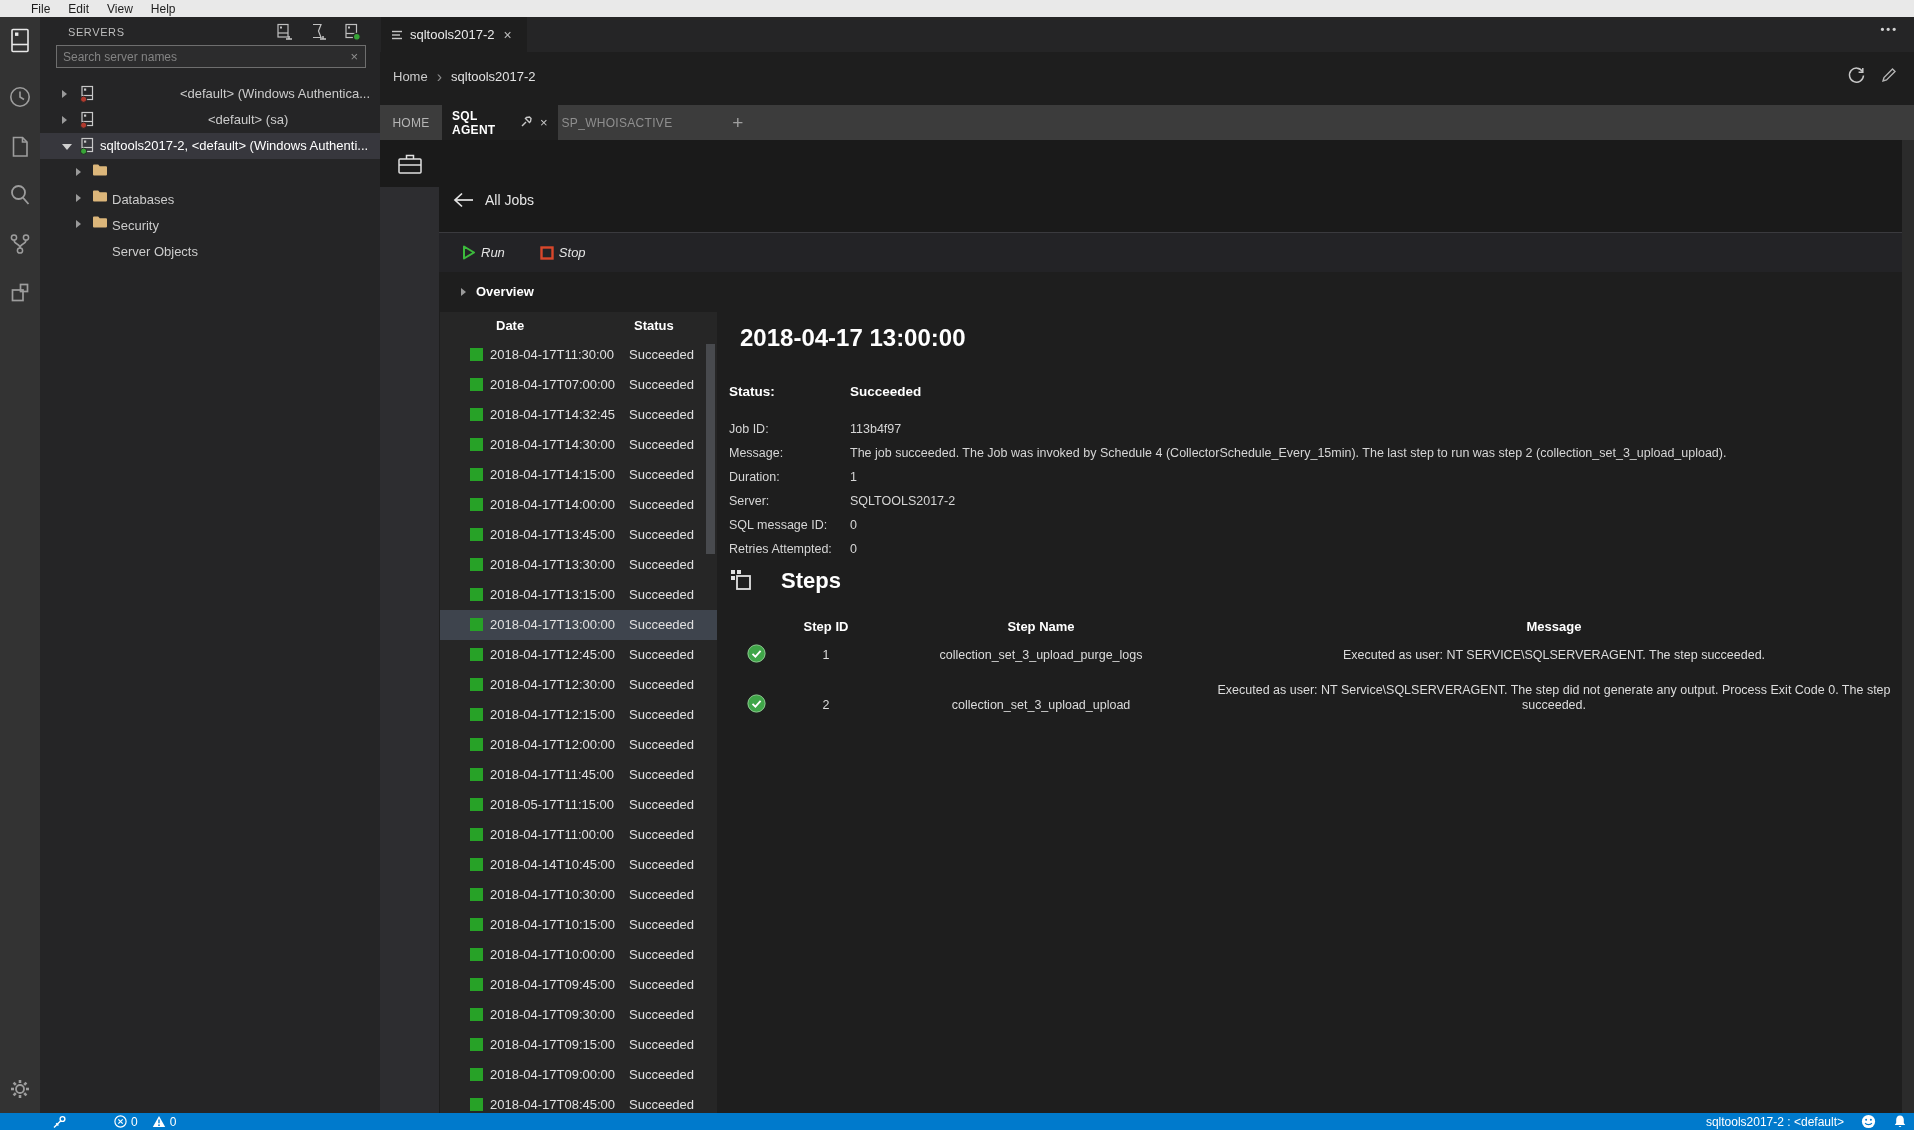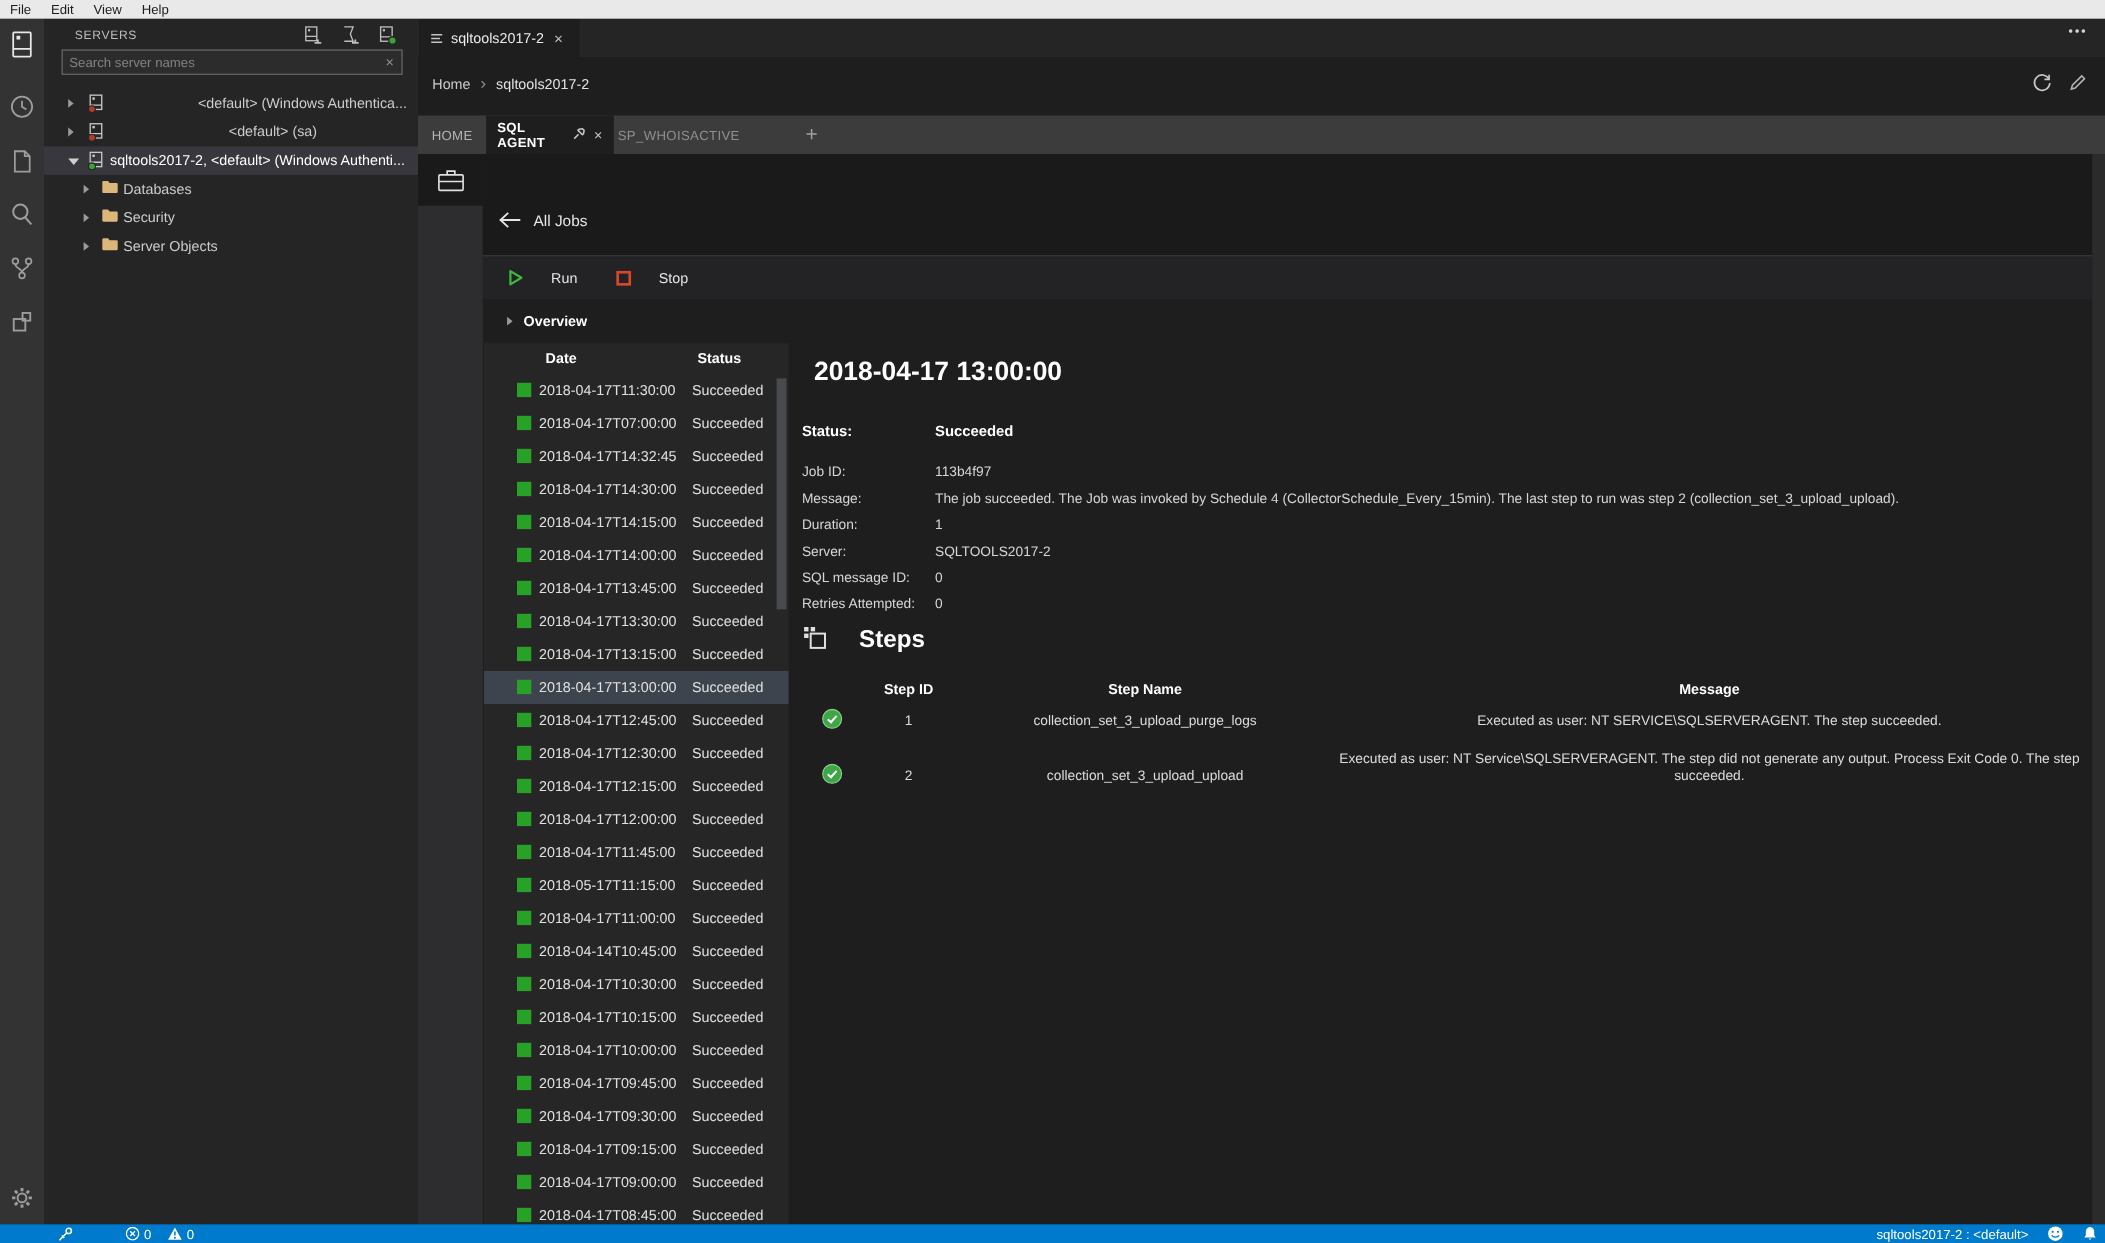--- a/index.html
+++ b/index.html
@@ -6,21 +6,21 @@
   html,body { margin:0; padding:0; background:#1e1e1e; }
   body {
     width:1914px; height:1130px; overflow:hidden;
     font-family:"Liberation Sans","DejaVu Sans",sans-serif;
     -webkit-font-smoothing:antialiased;
   }
   #root { position:relative; width:1914px; height:1130px; }
 
   
   .menubar { position:absolute; left:0; top:0; width:100%; height:17px;
-    background:#e9e9e9; display:flex; align-items:center; padding-left:0; z-index:5; }
+    background:#e9e9e9; display:flex; align-items:center; padding-left:22px; z-index:5; }
   .menubar .mitem { font-size:12px; color:#1d1d1d; padding:0 9px; cursor:default; }
 
   
   .activitybar { position:absolute; left:0; top:17px; width:40px; height:1096px; background:#333333; }
   .ab-icon { position:absolute; left:0; width:40px; height:40px; display:flex; align-items:center; justify-content:center; }
   .ab-icon svg { stroke:#9d9d9d; fill:none; }
   .ab-icon.active svg { stroke:#e8e8e8; }
 
   
   .sidebar { position:absolute; left:40px; top:17px; width:340px; height:1096px; background:#252526; }
@@ -36,21 +36,21 @@
 
   .tree { position:absolute; left:0; top:64px; width:340px; }
   .trow { position:relative; height:26px; font-size:13px; color:#cccccc; cursor:pointer; }
   .trow.selected { background:#37373d; color:#ffffff; }
   .twst { position:absolute; top:9px; width:0; height:0; }
   .twst.collapsed { border-left:5px solid #9a9a9a; border-top:4px solid transparent; border-bottom:4px solid transparent; }
   .twst.expanded  { border-top:6px solid #cfcfcf; border-left:5px solid transparent; border-right:5px solid transparent; top:11px; }
   .ticon { position:absolute; top:4px; }
   .tlabel { position:absolute; top:5px; white-space:nowrap; }
   .lvl1 .twst { left:22px; } .lvl1 .ticon { left:40px; } .lvl1 .tlabel { left:60px; }
-  .lvl2 .twst { left:36px; } .lvl2 .ticon { left:52px; } .lvl2 .tlabel { left:72px; }
+  .lvl2 .twst { left:36px; } .lvl2 .ticon { left:52px; } .lvl2 .tlabel { left:72px;margin-top:28px; }
   .tlabel.pos-right { left:auto; right:10px; }
   .tlabel.pos-mid { left:168px; }
 
   
   .editor { position:absolute; left:380px; top:17px; width:1534px; height:1096px; }
   .tabstrip { position:absolute; left:0; top:0; width:100%; height:35px; background:#252526; }
   .etab { position:absolute; left:1px; top:0; width:146px; height:35px; background:#1e1e1e;
     display:flex; align-items:center; padding:0 10px; gap:7px; }
   .etab .etitle { font-size:13px; color:#eaeaea; white-space:nowrap; }
   .etab .eclose { color:#bdbdbd; font-size:14px; margin-left:2px; }
@@ -75,21 +75,21 @@
   .left-col { position:absolute; left:0; top:0; width:59px; height:100%; background:#2d2d30; }
   .icon-box { position:absolute; left:0; top:0; width:59px; height:47px; background:#1a1a1a;
     display:flex; align-items:center; justify-content:center; }
   .header-band { position:absolute; left:59px; top:0; right:0; height:92px; background:#1a1a1a; }
   .page-title { position:absolute; left:81px; top:6px; font-size:26px; font-weight:bold; color:#ffffff; }
   .back-row { position:absolute; left:73px; top:52px; display:flex; align-items:center; gap:11px; cursor:pointer; }
   .back-row .blabel { font-size:14px; color:#e6e6e6; }
 
   .cmd-toolbar { position:absolute; left:59px; top:92px; right:0; height:40px; background:#232326;
     border-top:1px solid #3a3a3e; display:flex; align-items:center; padding-left:22px; gap:34px; }
-  .cmd { display:flex; align-items:center; gap:24px; cursor:pointer; }
+  .cmd { display:flex; align-items:center; gap:4px; cursor:pointer;font-style:italic; }
   .cmd span { font-size:13px; color:#e4e4e4; }
 
   .overview-row { position:absolute; left:81px; top:144px; display:flex; align-items:center; gap:10px; }
   .overview-row .twist { width:0; height:0; border-left:5px solid #9a9a9a; border-top:4px solid transparent; border-bottom:4px solid transparent; }
   .overview-row .olabel { font-size:13px; font-weight:bold; color:#ffffff; }
 
   
   .history { position:absolute; left:60px; top:172px; width:277px; height:801px; background:#262626; overflow:hidden; }
   .hheader { position:relative; height:28px; }
   .hh-date { position:absolute; left:56px; top:6px; font-size:13px; font-weight:bold; color:#ffffff; }

